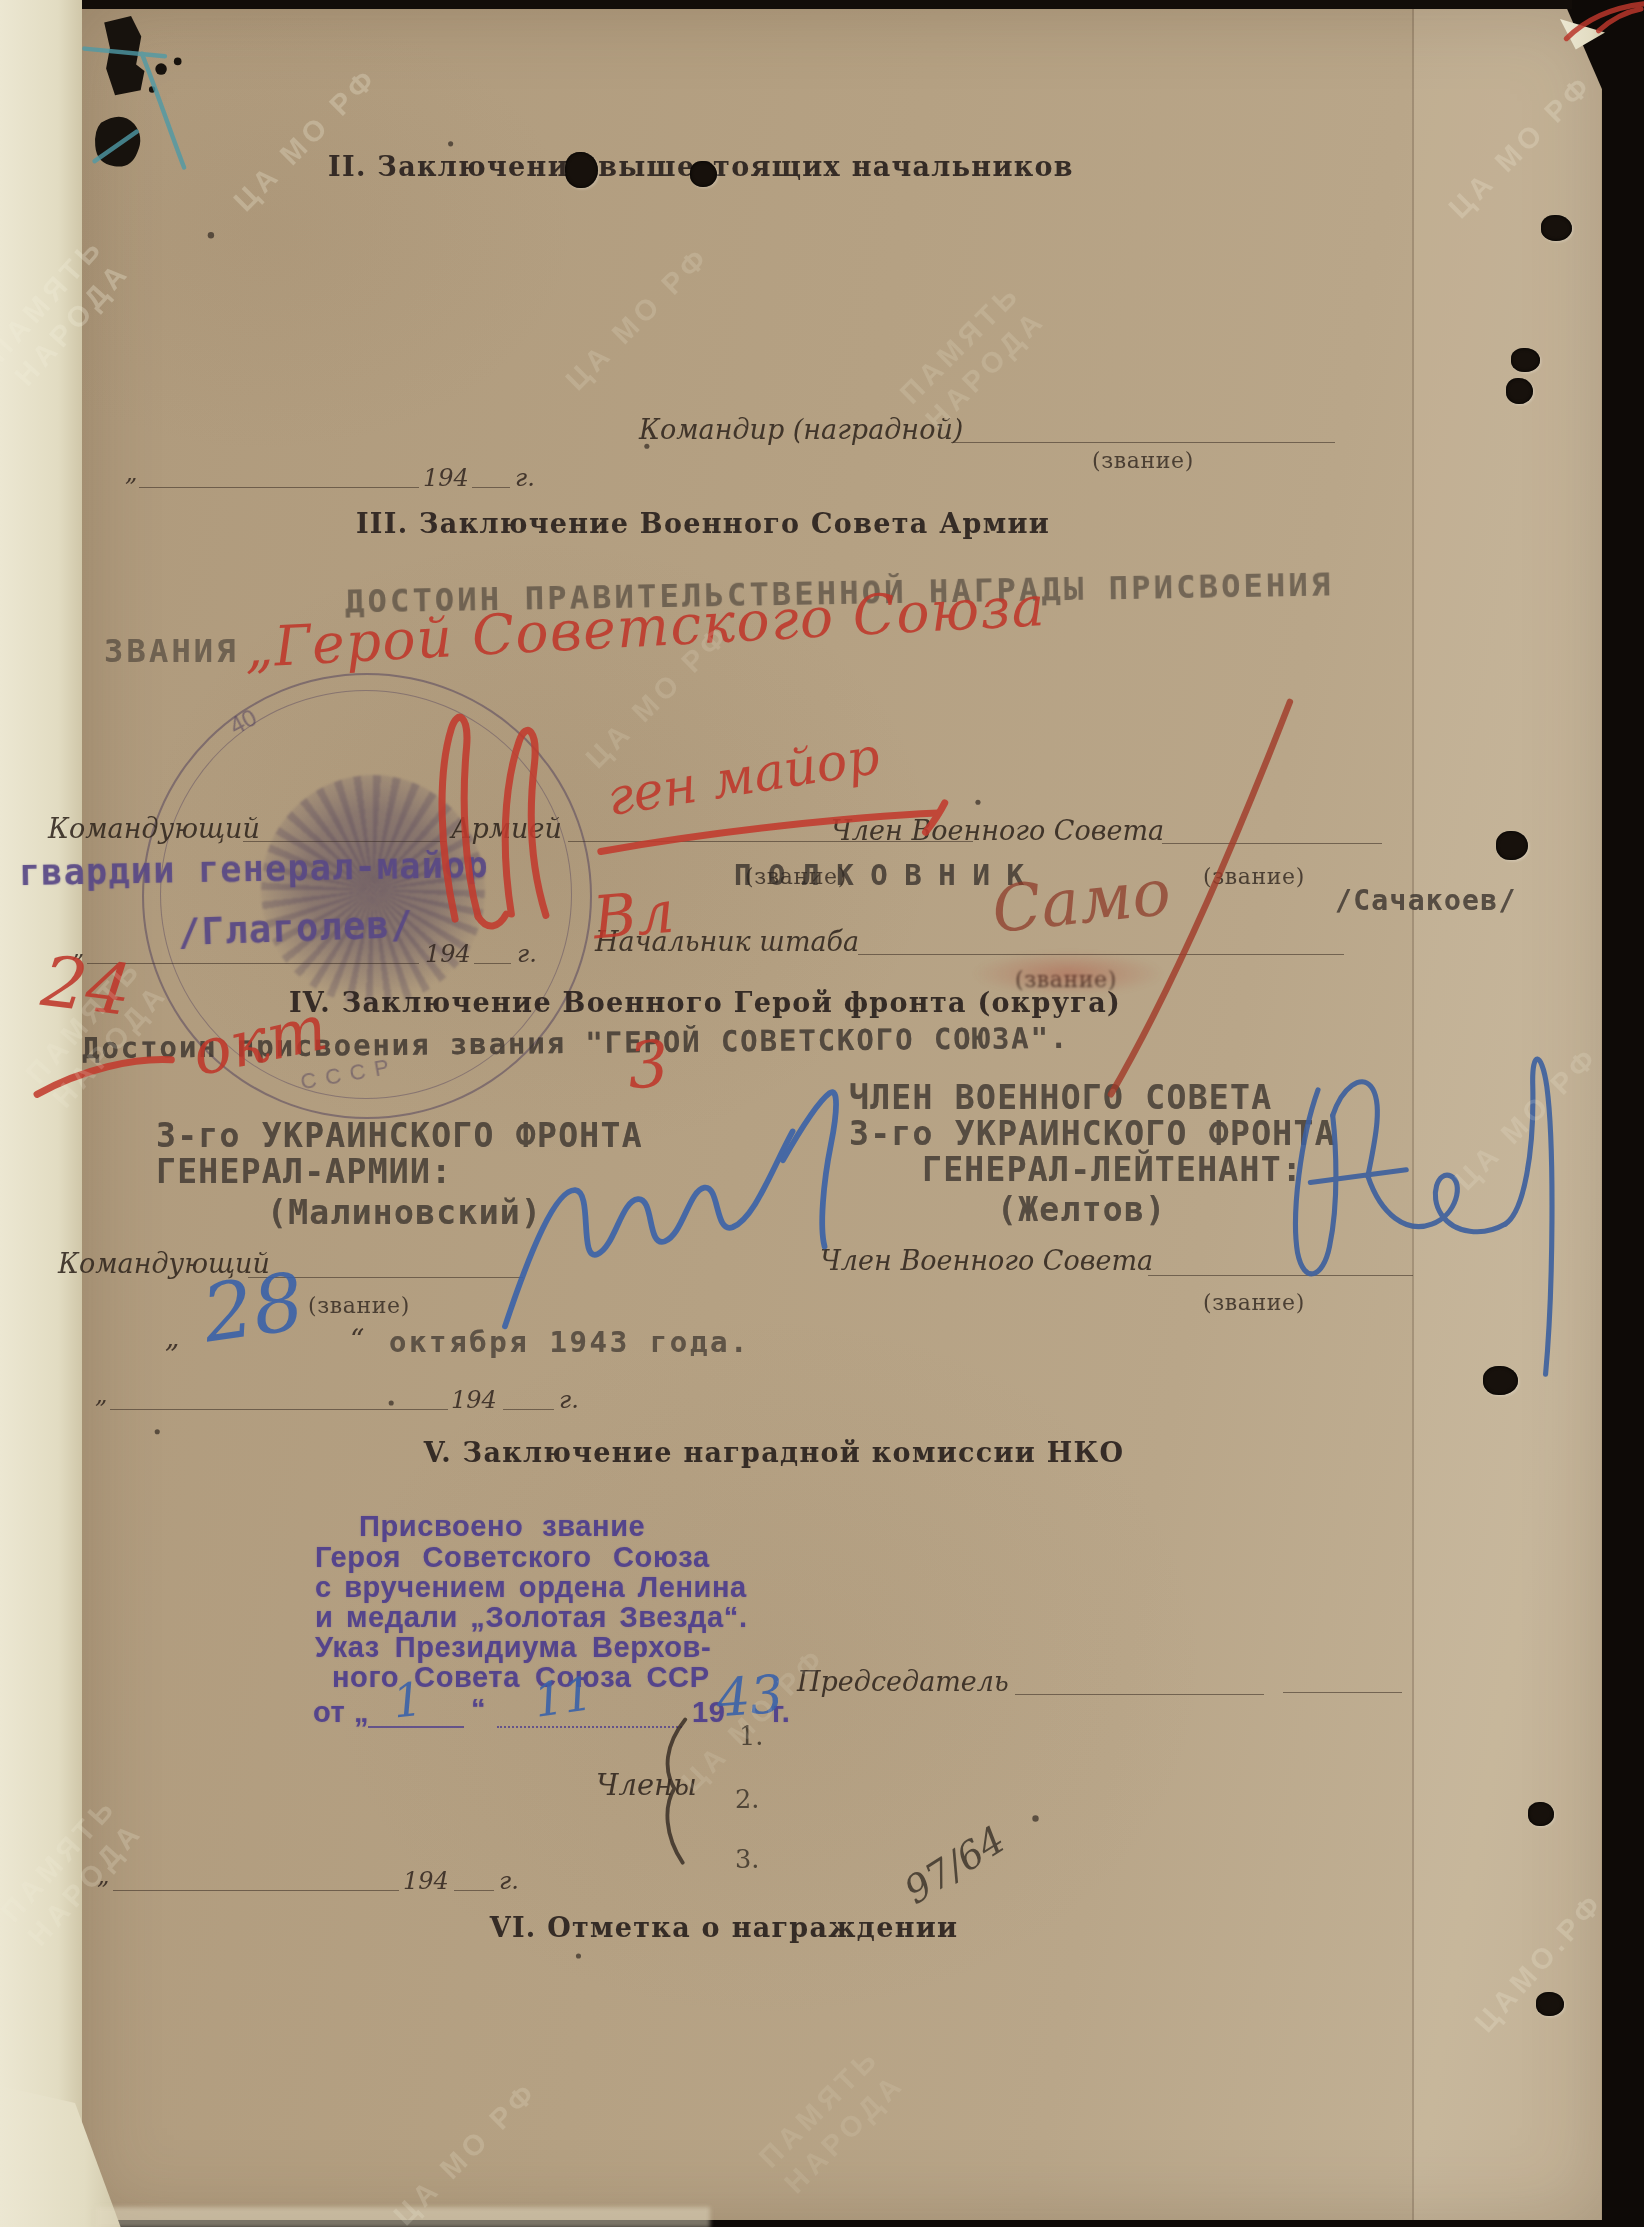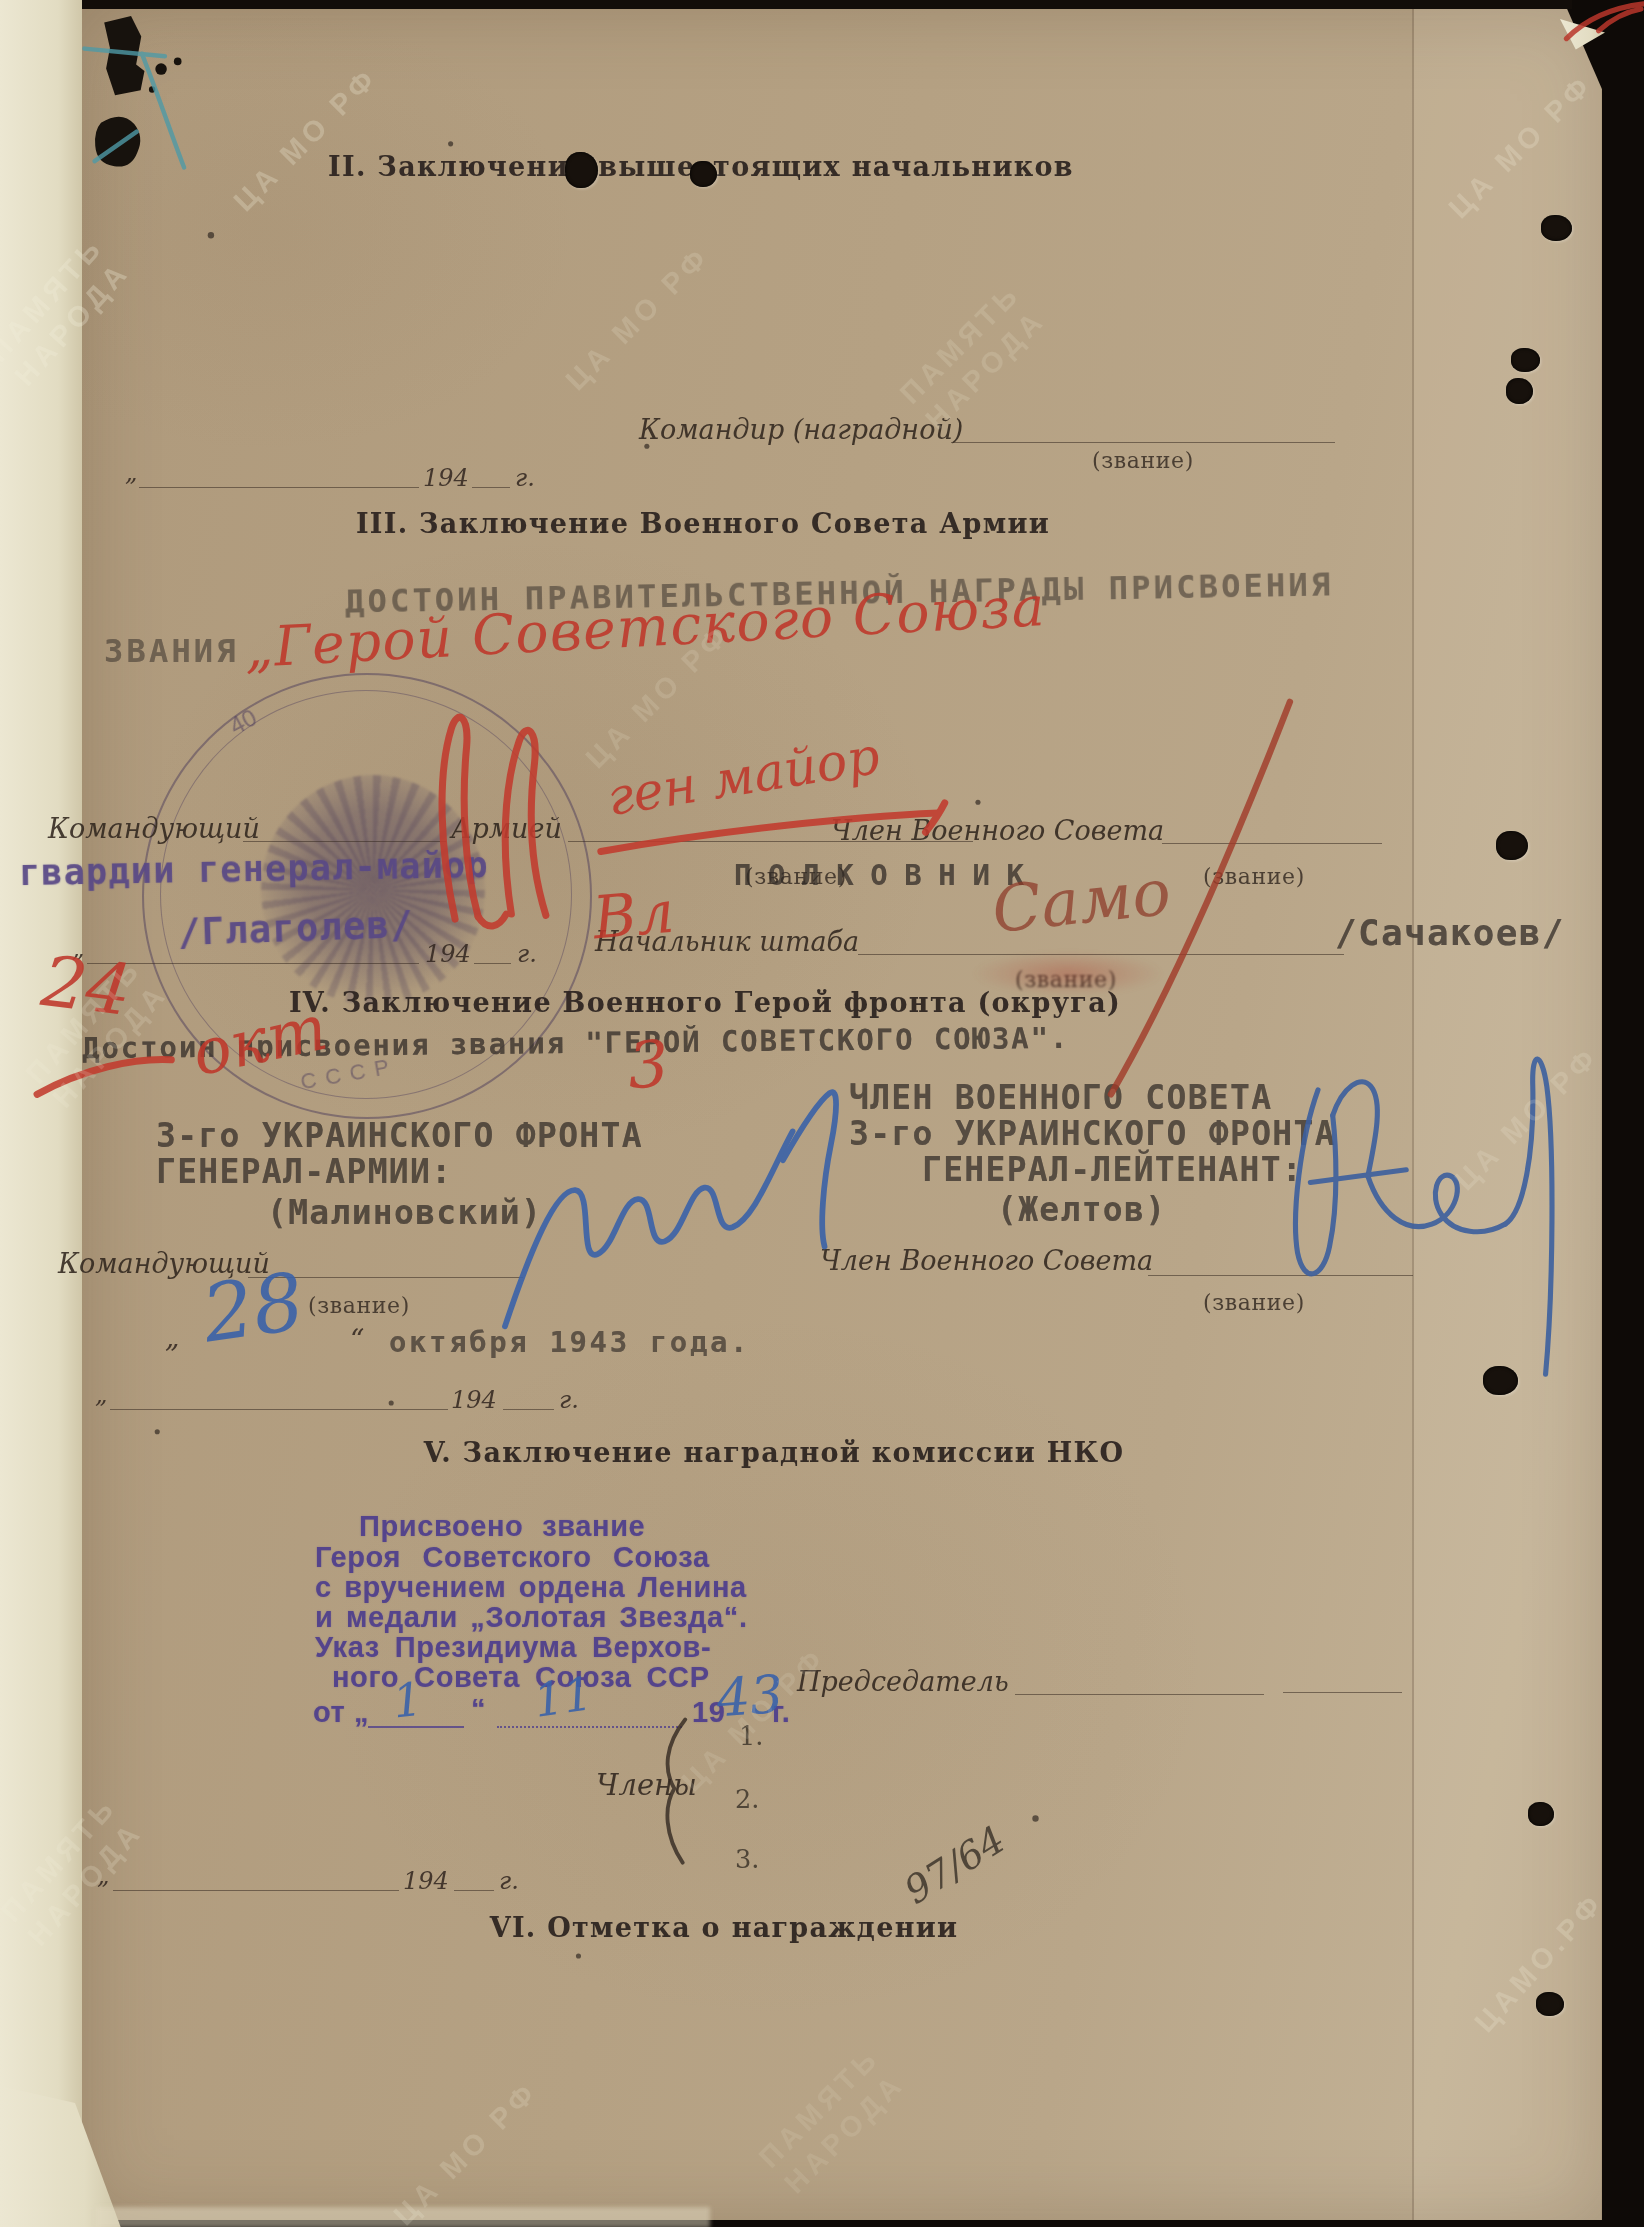--- a/index.html
+++ b/index.html
@@ -95,21 +95,21 @@
   <div class="abs uline" style="left:568px;top:841px;width:405px;z-index:10;"></div>
   <div class="abs rank ctr" style="left:796px;top:864px;z-index:10;">(звание)</div>
 
   <div class="abs tw purple" style="left:19px;top:849px;font-size:35px;transform:rotate(-1deg);z-index:11;filter:blur(0.5px);">гвардии генерал-майор</div>
   <div class="abs tw purple" style="left:178px;top:907px;font-size:37px;transform:rotate(-2deg);z-index:11;filter:blur(0.5px);">/Глаголев/</div>
 
   <div class="abs it" style="left:831px;top:815px;z-index:10;">Член Военного Совета</div>
   <div class="abs uline" style="left:1162px;top:843px;width:220px;z-index:10;"></div>
   <div class="abs rank ctr" style="left:1254px;top:864px;z-index:10;">(звание)</div>
   <div class="abs tw" style="left:734px;top:858px;font-size:29px;letter-spacing:16.6px;opacity:.8;filter:blur(0.4px);z-index:10;">ПОЛКОВНИК</div>
-  <div class="abs tw" style="left:1335px;top:912px;font-size:36px;opacity:.8;z-index:10;">/Сачакоев/</div>
+  <div class="abs tw" style="left:1335px;top:884px;font-size:28px;opacity:.8;z-index:10;">/Сачакоев/</div>
 
   <div class="abs it" style="left:595px;top:926px;z-index:10;">Начальник штаба</div>
   <div class="abs uline" style="left:858px;top:954px;width:486px;z-index:10;"></div>
   <div class="abs rank ctr" style="left:1066px;top:967px;z-index:10;filter:blur(1px);">(звание)</div>
   <div class="abs" style="left:972px;top:951px;width:192px;height:45px;background:radial-gradient(ellipse, rgba(170,60,45,.35), transparent 70%);z-index:11;filter:blur(2.6px);"></div>
 
   <div class="abs darkred" style="left:992px;top:864px;font-size:64px;transform:rotate(-6deg);z-index:12;opacity:.85;">Само</div>
 
   <div class="abs red" style="left:606px;top:747px;font-size:51px;transform:rotate(-9deg);z-index:12;">ген майор</div>
   <div class="abs red" style="left:593px;top:880px;font-size:59px;transform:rotate(-5deg);z-index:12;">Вл</div>

